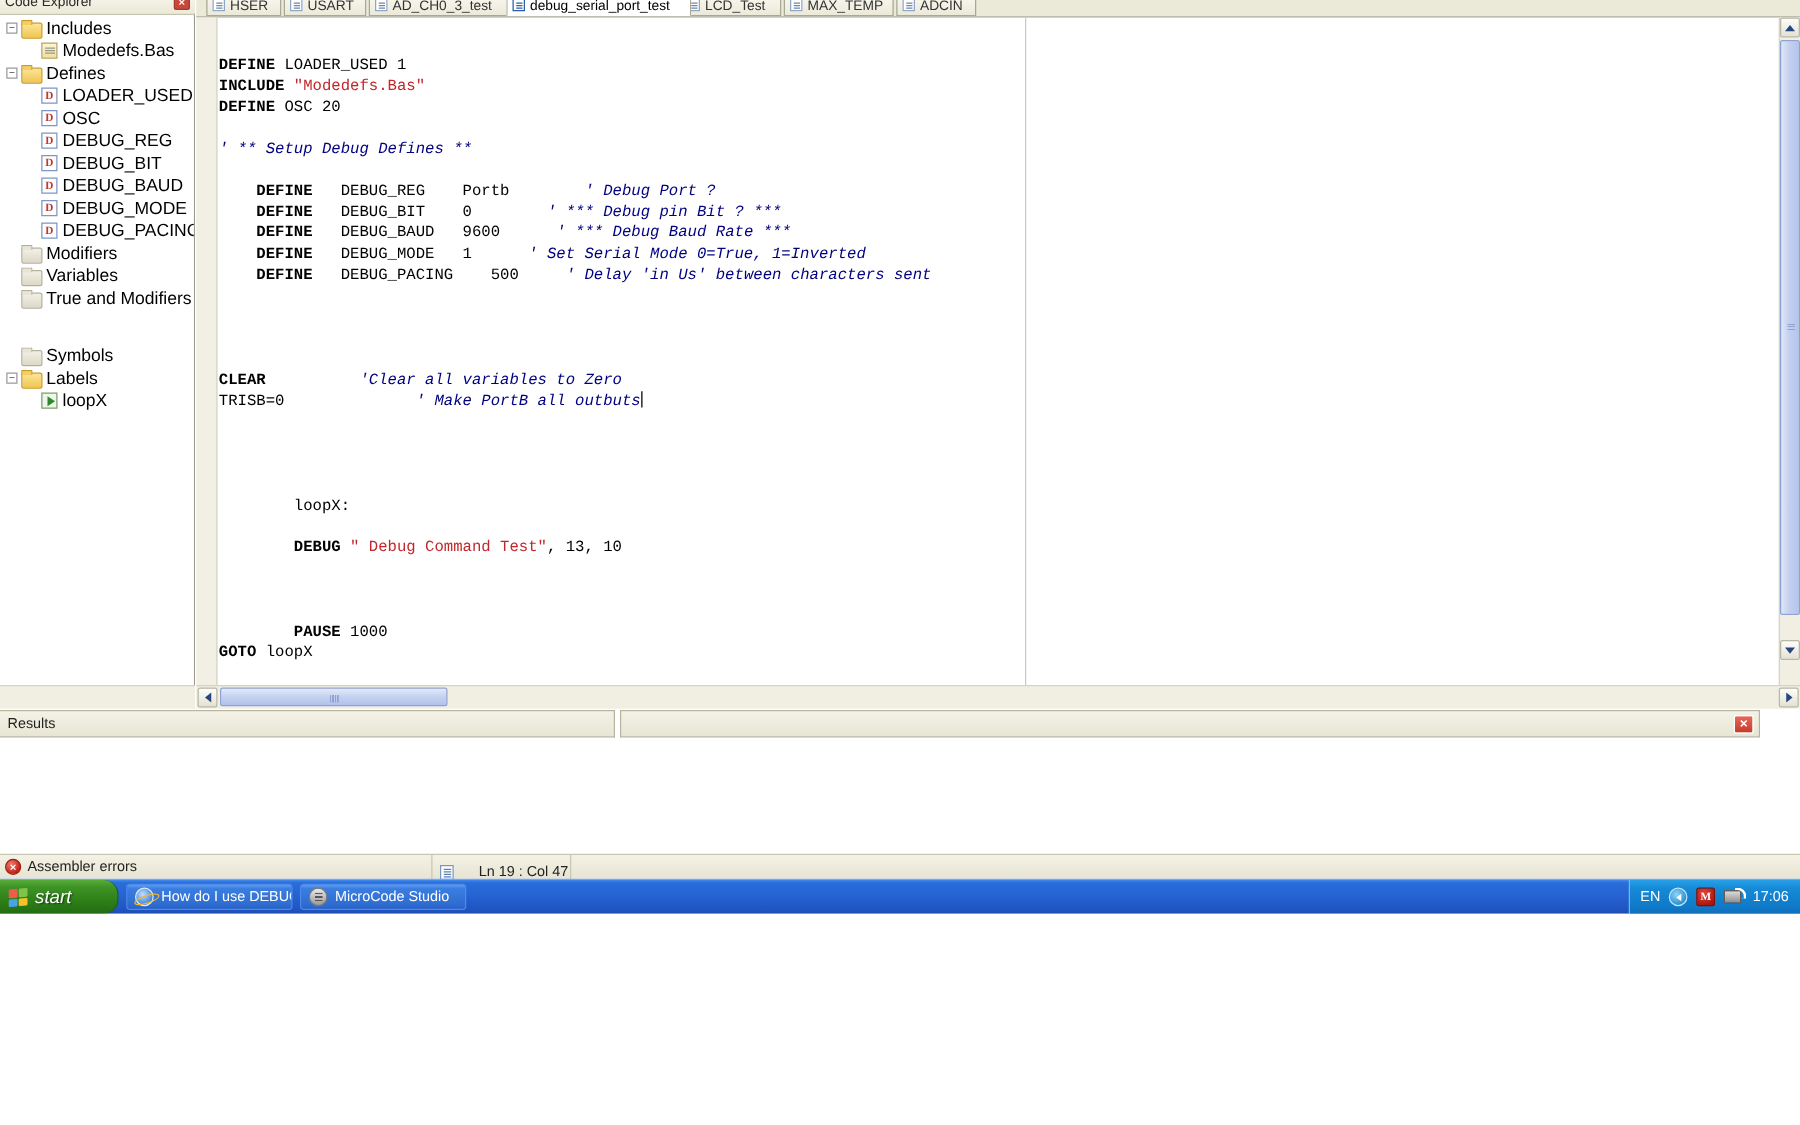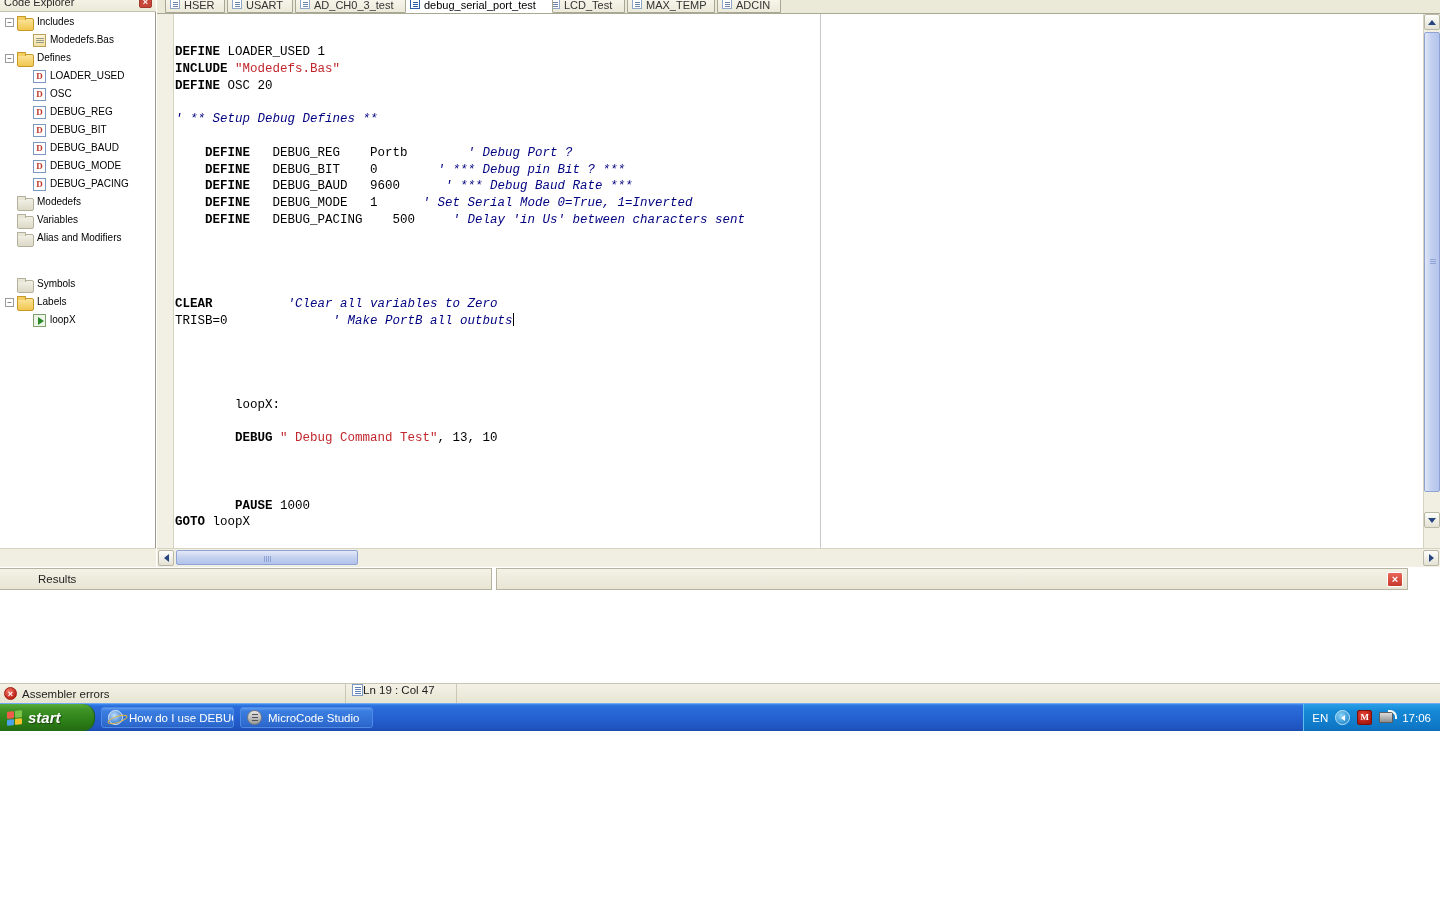--- a/index.html
+++ b/index.html
@@ -114,21 +114,21 @@
     background: #eef6ea;
     border: 1px solid #7fa06d;
     position: relative;
   }
   .playicon::after {
     content:""; position:absolute; left:4px; top:2px;
     border-left: 6px solid #2a8a2a;
     border-top: 4px solid transparent;
     border-bottom: 4px solid transparent;
   }
-  .lbl { font-size: 10px; color: #000; }
+  .lbl { font-size: 14px; color: #000; }
 
   
   #tabstrip {
     position: absolute; left: 157px; top: 0; width: 1283px; height: 13px;
     background: #ebe9d8;
     overflow: hidden;
   }
   .tab {
     position: absolute; top: -6px; height: 19px;
     background: linear-gradient(to bottom, #fbfaf2 0%, #ebe9d8 100%);
@@ -248,21 +248,21 @@
     background: #ffffff;
   }
   #results-header {
     position: absolute; left: 0; top: 0; width: 492px; height: 22px;
     background: linear-gradient(to bottom, #f4f2e6 0%, #e8e5d4 100%);
     border: 1px solid #b6b3a0;
     border-left: none;
     display: flex; align-items: center;
   }
   #results-header .txt {
-    font-size: 11.5px; color: #222; padding-left: 6px; margin-left: 32px;
+    font-size: 11.5px; color: #222; padding-left: 6px;
   }
   #results-header2 {
     position: absolute; left: 496px; top: 0; width: 912px; height: 22px;
     background: linear-gradient(to bottom, #f4f2e6 0%, #e8e5d4 100%);
     border: 1px solid #b6b3a0;
   }
   #results-close {
     position: absolute; right: 4px; top: 3px;
     width: 16px; height: 15px;
     background: linear-gradient(to bottom,#e8675a,#c7392a);
@@ -292,21 +292,21 @@
     padding-left: 4px; width: 345px; height: 20px;
   }
   .err-badge {
     width: 13px; height: 13px; border-radius: 50%;
     background: radial-gradient(circle at 35% 30%, #f07a6a, #c0251a 70%);
     border: 1px solid #9e1c12;
     color: #fff; font-size: 9px; font-weight: bold;
     line-height: 12px; text-align: center;
   }
   #sb-pos {
-    display: flex; align-items: flex-start; gap: 0;
+    display: flex; align-items: flex-end; gap: 20px;
     width: 112px; height: 20px; padding-left: 6px;
     border-left: 1px solid #c9c6b4;
     border-right: 1px solid #c9c6b4;
   }
   .pos-icon {
     width: 11px; height: 12px;
     background: #fff; border: 1px solid #7b97c4;
     position: relative;
   }
   .pos-icon::after {
@@ -324,21 +324,21 @@
     display: flex; align-items: stretch;
   }
   #startbtn {
     width: 95px;
     background: linear-gradient(to bottom, #58ac3a 0%, #3f9427 20%, #2e8018 60%, #226b12 100%);
     border-right: 1px solid #1d5c0f;
     border-radius: 0 12px 12px 0;
     display: flex; align-items: center; gap: 6px;
     padding-left: 7px;
     color: #fff;
-    font-style: italic; font-weight: bold; font-size: 15px;
+    font-style: italic; font-weight: normal; font-size: 15px;
     text-shadow: 1px 1px 1px rgba(0,0,0,.45);
   }
   .winflag {
     width: 15px; height: 14px;
     display: grid; grid-template-columns: 1fr 1fr; grid-template-rows: 1fr 1fr;
     gap: 1px; transform: skewY(-6deg);
   }
   .winflag i { display: block; border-radius: 1px; }
   .winflag i:nth-child(1){ background:#f05c4a; }
   .winflag i:nth-child(2){ background:#7ec44a; }
@@ -478,31 +478,31 @@
           <span class="lbl">DEBUG_MODE</span>
         </div>
         <div class="node" style="padding-left: 21px;">
           <span class="toggle-spacer"></span>
           <span class="dicon">D</span>
           <span class="lbl">DEBUG_PACING</span>
         </div>
         <div class="node" style="padding-left: 5px;">
           <span class="toggle-spacer"></span>
           <span class="folder gray"></span>
-          <span class="lbl">Modedefs</span>
+          <span class="lbl">Modifiers</span>
         </div>
         <div class="node" style="padding-left: 5px;">
           <span class="toggle-spacer"></span>
           <span class="folder gray"></span>
           <span class="lbl">Variables</span>
         </div>
         <div class="node" style="padding-left: 5px;">
           <span class="toggle-spacer"></span>
           <span class="folder gray"></span>
-          <span class="lbl">Alias and Modifiers</span>
+          <span class="lbl">True and Modifiers</span>
         </div>
         <div class="node" style="padding-left: 5px; margin-top: 28px;">
           <span class="toggle-spacer"></span>
           <span class="folder gray"></span>
           <span class="lbl">Symbols</span>
         </div>
         <div class="node" style="padding-left: 5px;">
           <span class="toggle">−</span>
           <span class="folder"></span>
           <span class="lbl">Labels</span>

